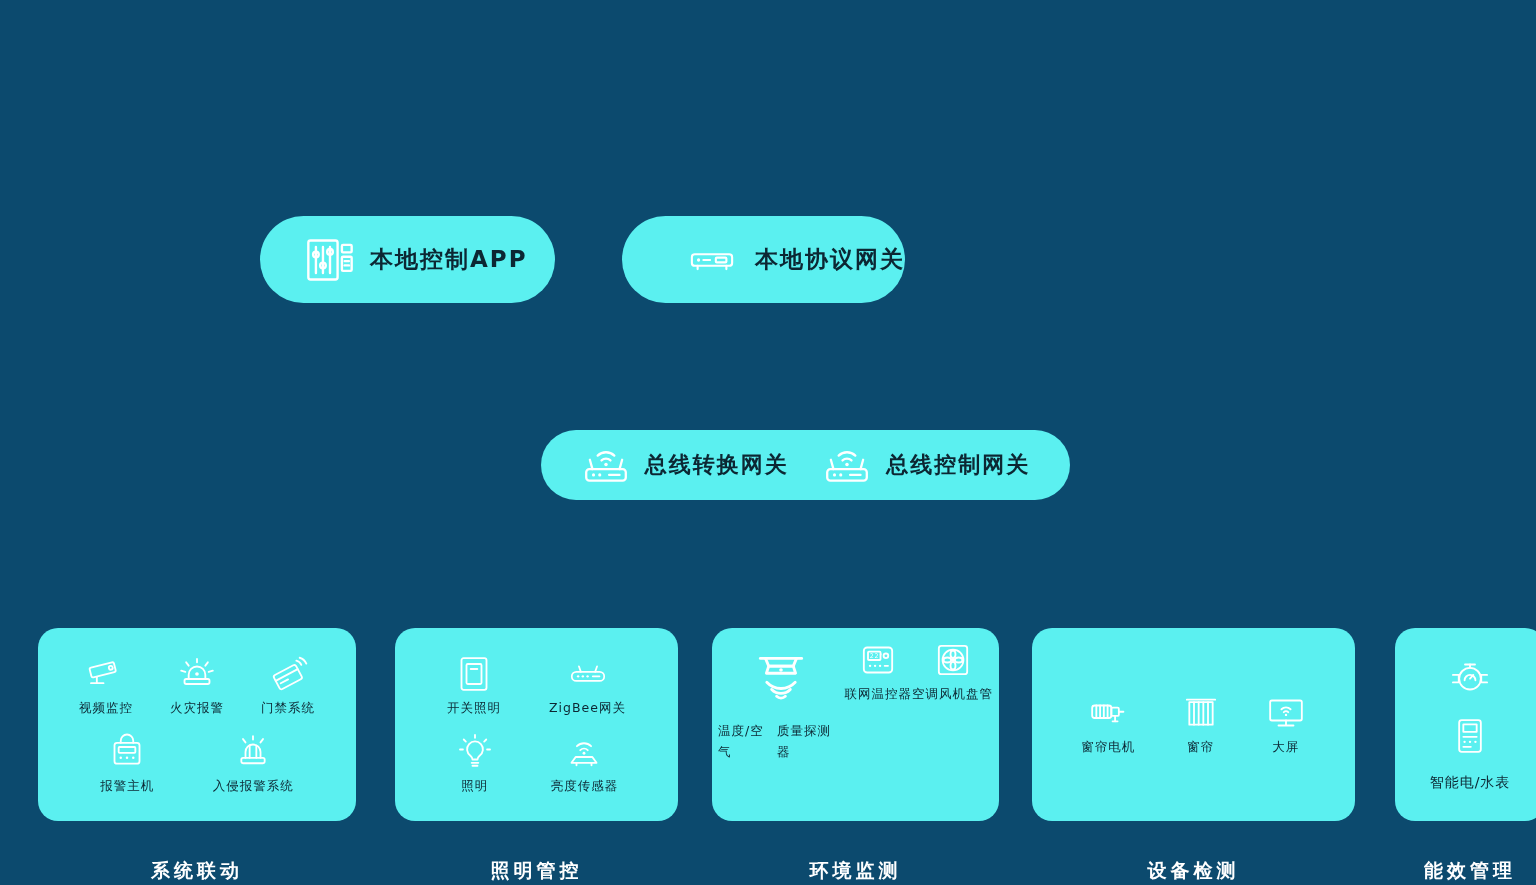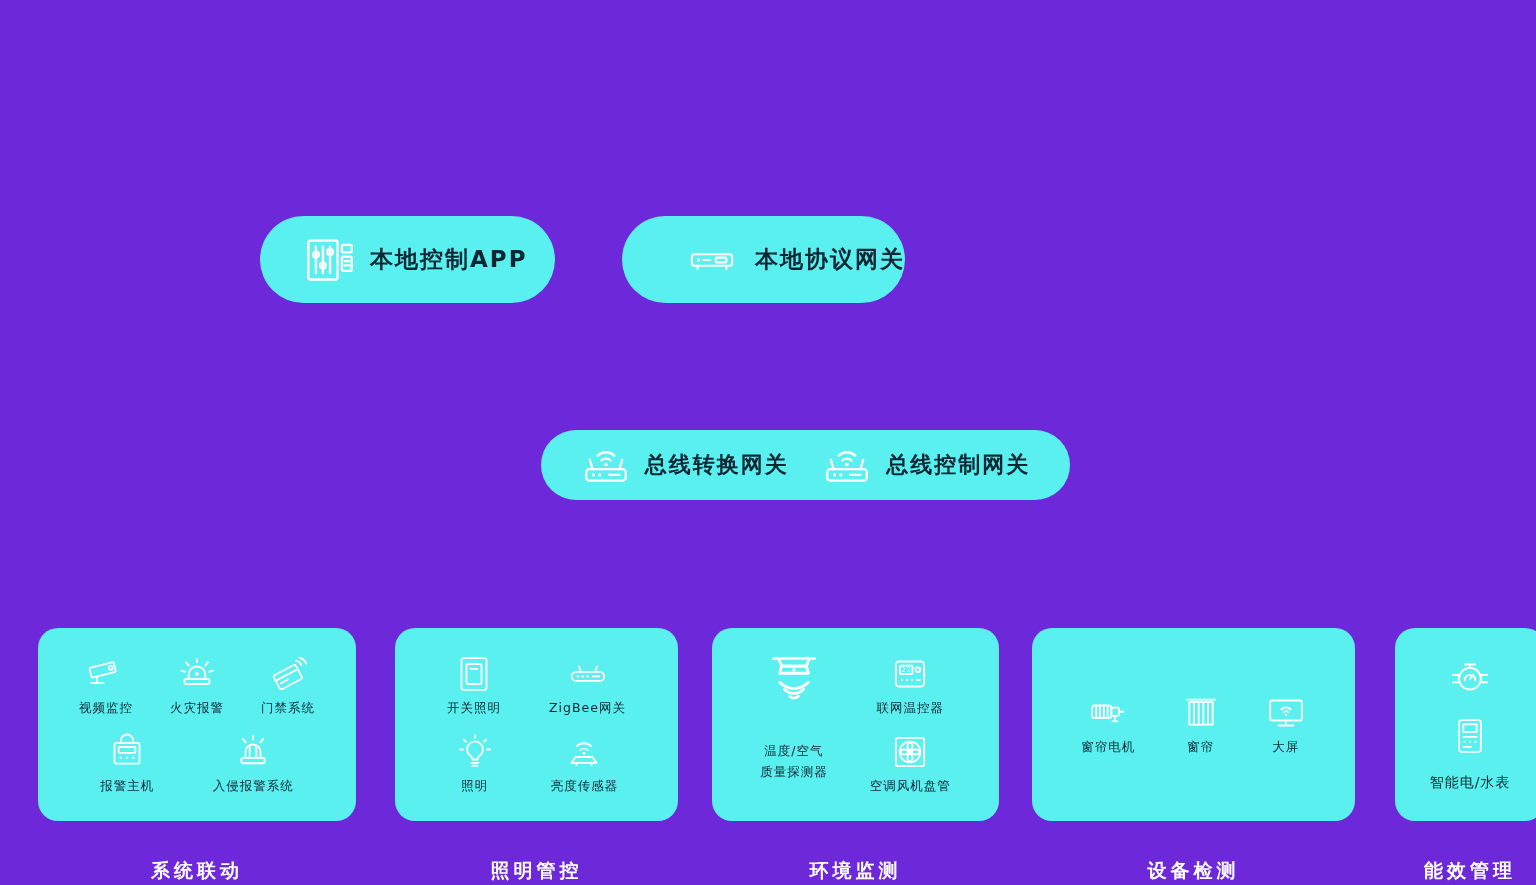--- a/index.html
+++ b/index.html
@@ -1,18 +1,18 @@
 <!DOCTYPE html>
 <html><head>
 <meta charset="utf-8">
 <style>
   html,body{margin:0;padding:0;background:#000;}
   body{width:1536px;height:885px;position:relative;overflow:hidden;
        font-family:"DejaVu Sans","Liberation Sans",sans-serif;}
-  .stage{position:absolute;left:0;top:0;width:1536px;height:885px;background:#6d28d9;text-decoration:underline;}
+  .stage{position:absolute;left:0;top:0;width:1536px;height:885px;background:#0c4a6e;text-decoration:underline;}
 
   
   .pill{position:absolute;background:#5BF0F0;border-radius:44px;display:flex;
         align-items:center;color:#0C2733;box-sizing:border-box;}
   .pill .label{font-weight:700;font-size:23px;letter-spacing:2px;white-space:nowrap;}
   #pill-app{left:260px;top:216px;width:295px;height:87px;padding-left:44px;gap:14px;}
   #pill-gw {left:622px;top:216px;width:283px;height:87px;padding-left:32px;gap:14px;justify-content:flex-end;}
   #pill-bus{left:541px;top:430px;width:529px;height:70px;border-radius:41px;
             justify-content:space-evenly;padding:0 6px;}
   .bus-item{display:flex;align-items:center;gap:14px;}
@@ -26,23 +26,23 @@
   #card-1{left:395px;width:283px;}
   #card-2{left:712px;width:287px;flex-direction:row;justify-content:space-evenly;padding:12px 6px;}
   #card-3{left:1032px;width:323px;}
   #card-4{left:1395px;width:150px;align-items:center;padding:10px 4px;}
   .row{display:flex;justify-content:space-evenly;align-items:flex-end;}
   .item{display:flex;flex-direction:column;align-items:center;gap:6px;
         font-size:12.5px;letter-spacing:1px;white-space:nowrap;}
   .item-label{display:block;}
 
   .env-main{display:flex;flex-direction:column;align-items:center;justify-content:flex-start;padding-top:10px;}
-  .env-lines{display:flex;flex-direction:column;align-items:center;line-height:1.7;
-             font-size:12.5px;letter-spacing:1px;margin-top:28px;}
-  .env-right{display:flex;flex-direction:column;justify-content:space-evenly;}
+  .env-lines{display:flex;flex-direction:row;align-items:flex-start;line-height:1.7;
+             font-size:12.5px;letter-spacing:1px;margin-top:8px;}
+  .env-right{display:flex;flex-direction:row;justify-content:space-evenly;}
 
   
   .group-title{position:absolute;top:858px;color:#fff;font-weight:700;font-size:19px;
                letter-spacing:4px;text-align:center;}
   #title-0{left:38px;width:318px;}
   #title-1{left:395px;width:283px;}
   #title-2{left:712px;width:287px;}
   #title-3{left:1032px;width:323px;}
   #title-4{left:1395px;width:150px;}
 

